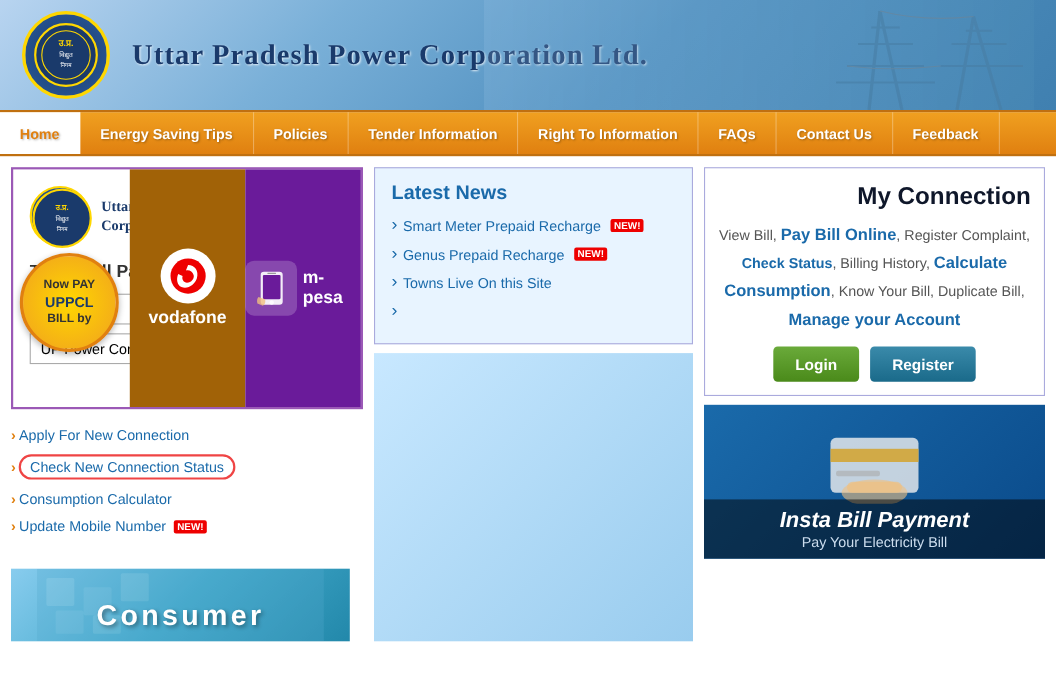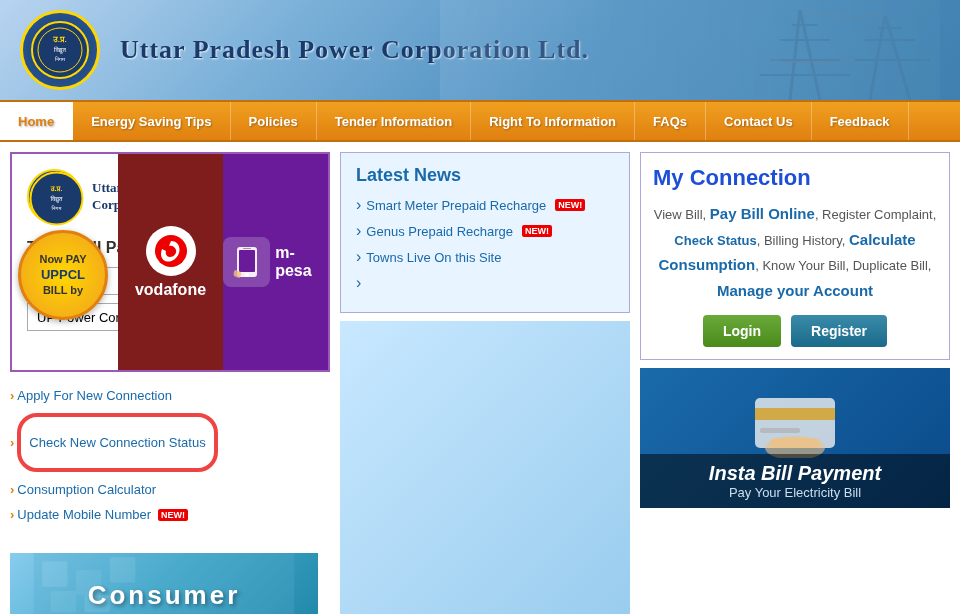--- a/index.html
+++ b/index.html
@@ -155,21 +155,21 @@
     
     .payment-logos {
       position: absolute;
       right: 0;
       bottom: 0;
       top: 0;
       width: 210px;
       display: flex;
     }
     .vodafone-box {
-      background: #7f1d1d;
+      background: #a16207;
       flex: 1;
       display: flex;
       flex-direction: column;
       align-items: center;
       justify-content: center;
       gap: 5px;
     }
     .mpesa-box {
       background: #6a1b9a;
       flex: 1;
@@ -263,23 +263,23 @@
       padding: 3px 0;
       display: flex;
       align-items: center;
       gap: 3px;
     }
     .sidebar-link-item .bullet {
       color: #e08010;
       font-weight: bold;
     }
     .check-connection-circled {
-      border: 4px solid #ef4444;
+      border: 2px solid #ef4444;
       border-radius: 20px;
-      padding: 18px 8px;
+      padding: 2px 8px;
       display: inline-flex;
       align-items: flex-end;
     }
     .sidebar-new-badge {
       display: inline-block;
       background: #e00;
       color: #fff;
       font-size: 9px;
       font-weight: bold;
       padding: 1px 3px;
@@ -297,22 +297,22 @@
 
     
     .my-connection-box {
       border: 1px solid #aad;
       background: #fff;
       padding: 12px;
     }
     .my-connection-title {
       font-size: 22px;
       font-weight: bold;
-      color: #1d4ed8;
-      text-align: left;
+      color: #0f172a;
+      text-align: right;
       margin-bottom: 10px;
     }
     .my-connection-text {
       font-size: 13px;
       color: #555;
       line-height: 1.7;
       text-align: center;
     }
     .mc-link {
       color: #1a6aaa;

